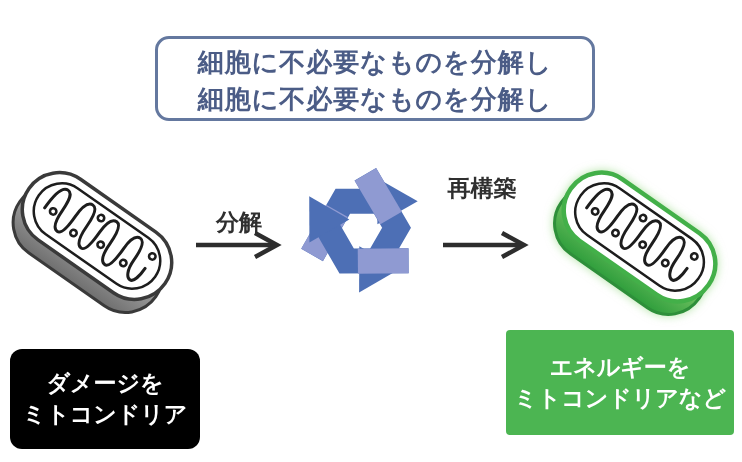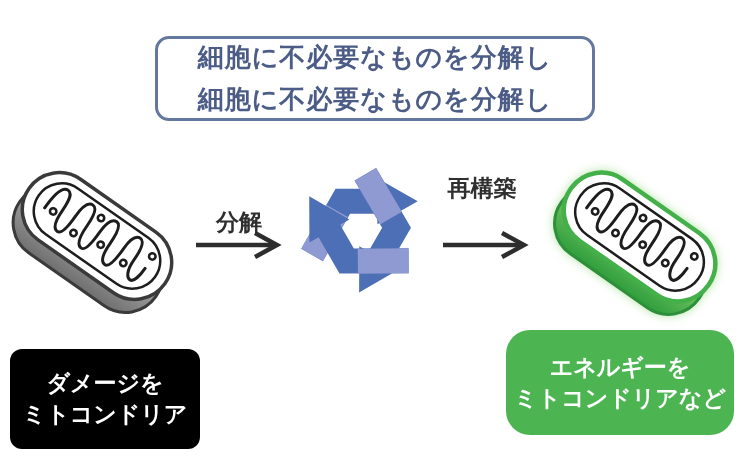--- a/index.html
+++ b/index.html
@@ -3,21 +3,21 @@
 <meta charset="utf-8">
 <style>
   html,body{margin:0;padding:0;background:#ffffff;}
   body{font-family:"Liberation Sans","DejaVu Sans",sans-serif;}
   .stage{position:relative;width:742px;height:462px;background:#ffffff;overflow:hidden;}
 
   
   .title-box{
     position:absolute;left:155px;top:36px;width:434px;height:79px;
     border:3px solid #64789f;border-radius:14px;background:#ffffff;
-    display:flex;flex-direction:column;justify-content:space-between;align-items:center;
+    display:flex;flex-direction:column;justify-content:flex-end;align-items:center;
   }
   .title-box .tline{
     color:#4b5c86;font-size:26px;font-weight:bold;line-height:37px;
     letter-spacing:1px;white-space:nowrap;
   }
 
   
   .flow-label{
     position:absolute;color:#2f2f2f;font-size:23px;font-weight:bold;
     text-align:center;white-space:nowrap;
@@ -31,21 +31,21 @@
   
   #recycle{position:absolute;left:287px;top:160px;}
 
   
   .mito{position:absolute;}
   #mito-left{left:0px;top:147px;}
   #mito-right{left:538px;top:146px;filter:drop-shadow(0 0 5px rgba(120,205,95,.55));}
 
   
   .caption{
-    position:absolute;border-radius:24px;color:#ffffff;font-weight:bold;
+    position:absolute;border-radius:4px;color:#ffffff;font-weight:bold;
     font-size:23px;line-height:31px;text-align:center;
     display:flex;flex-direction:column;justify-content:center;
   }
   .caption span{display:block;white-space:nowrap;}
   #caption-damaged{left:10px;top:328px;width:190px;height:100px;background:#000000;border-radius:12px;margin-top:21px;}
   #caption-healthy{left:506px;top:330px;width:228px;height:105px;background:#4cb552;}
 </style>
 </head>
 <body>
 

